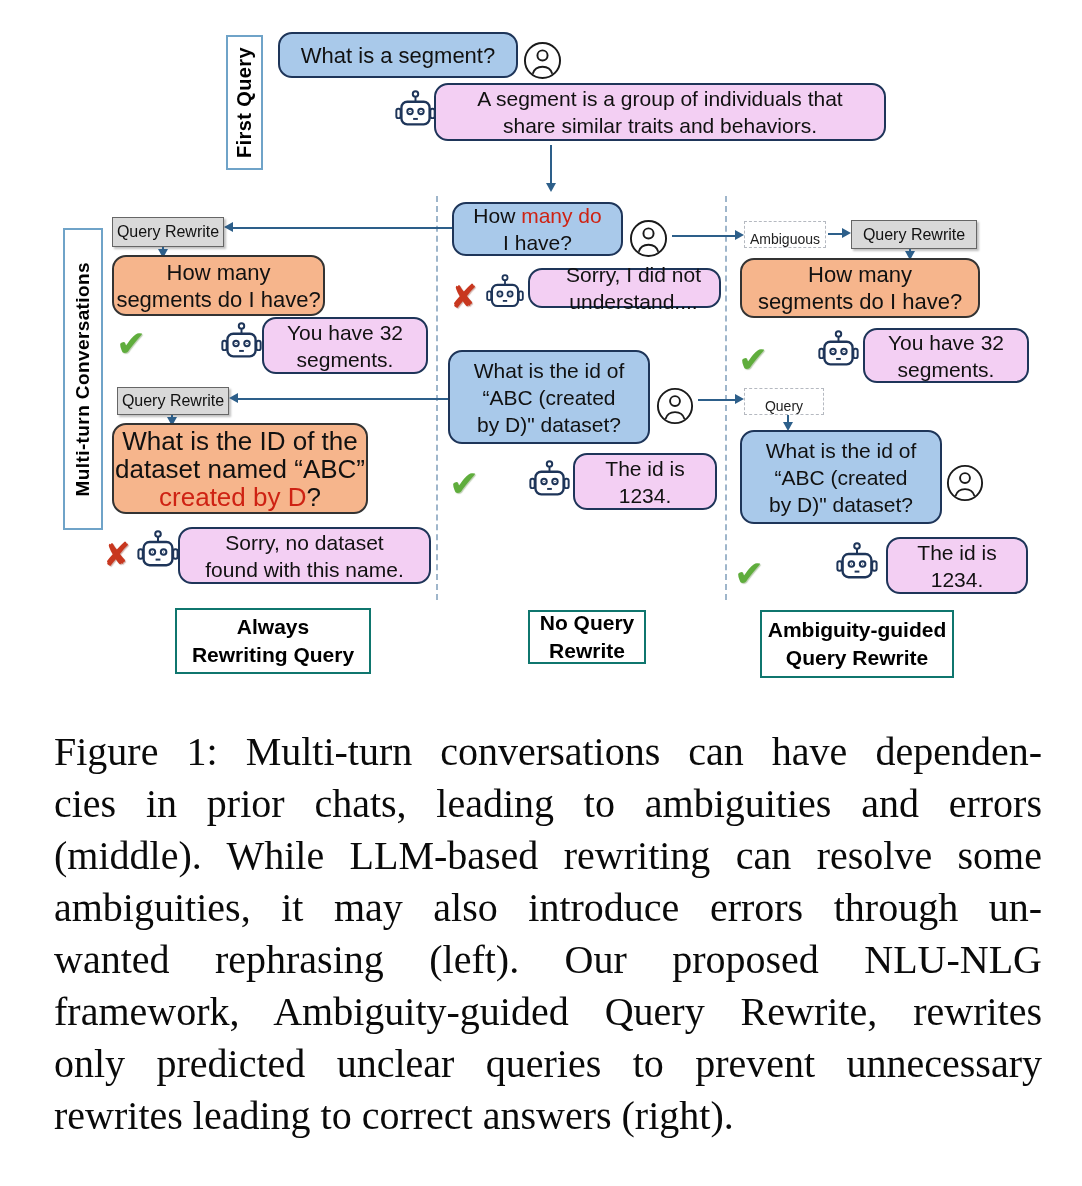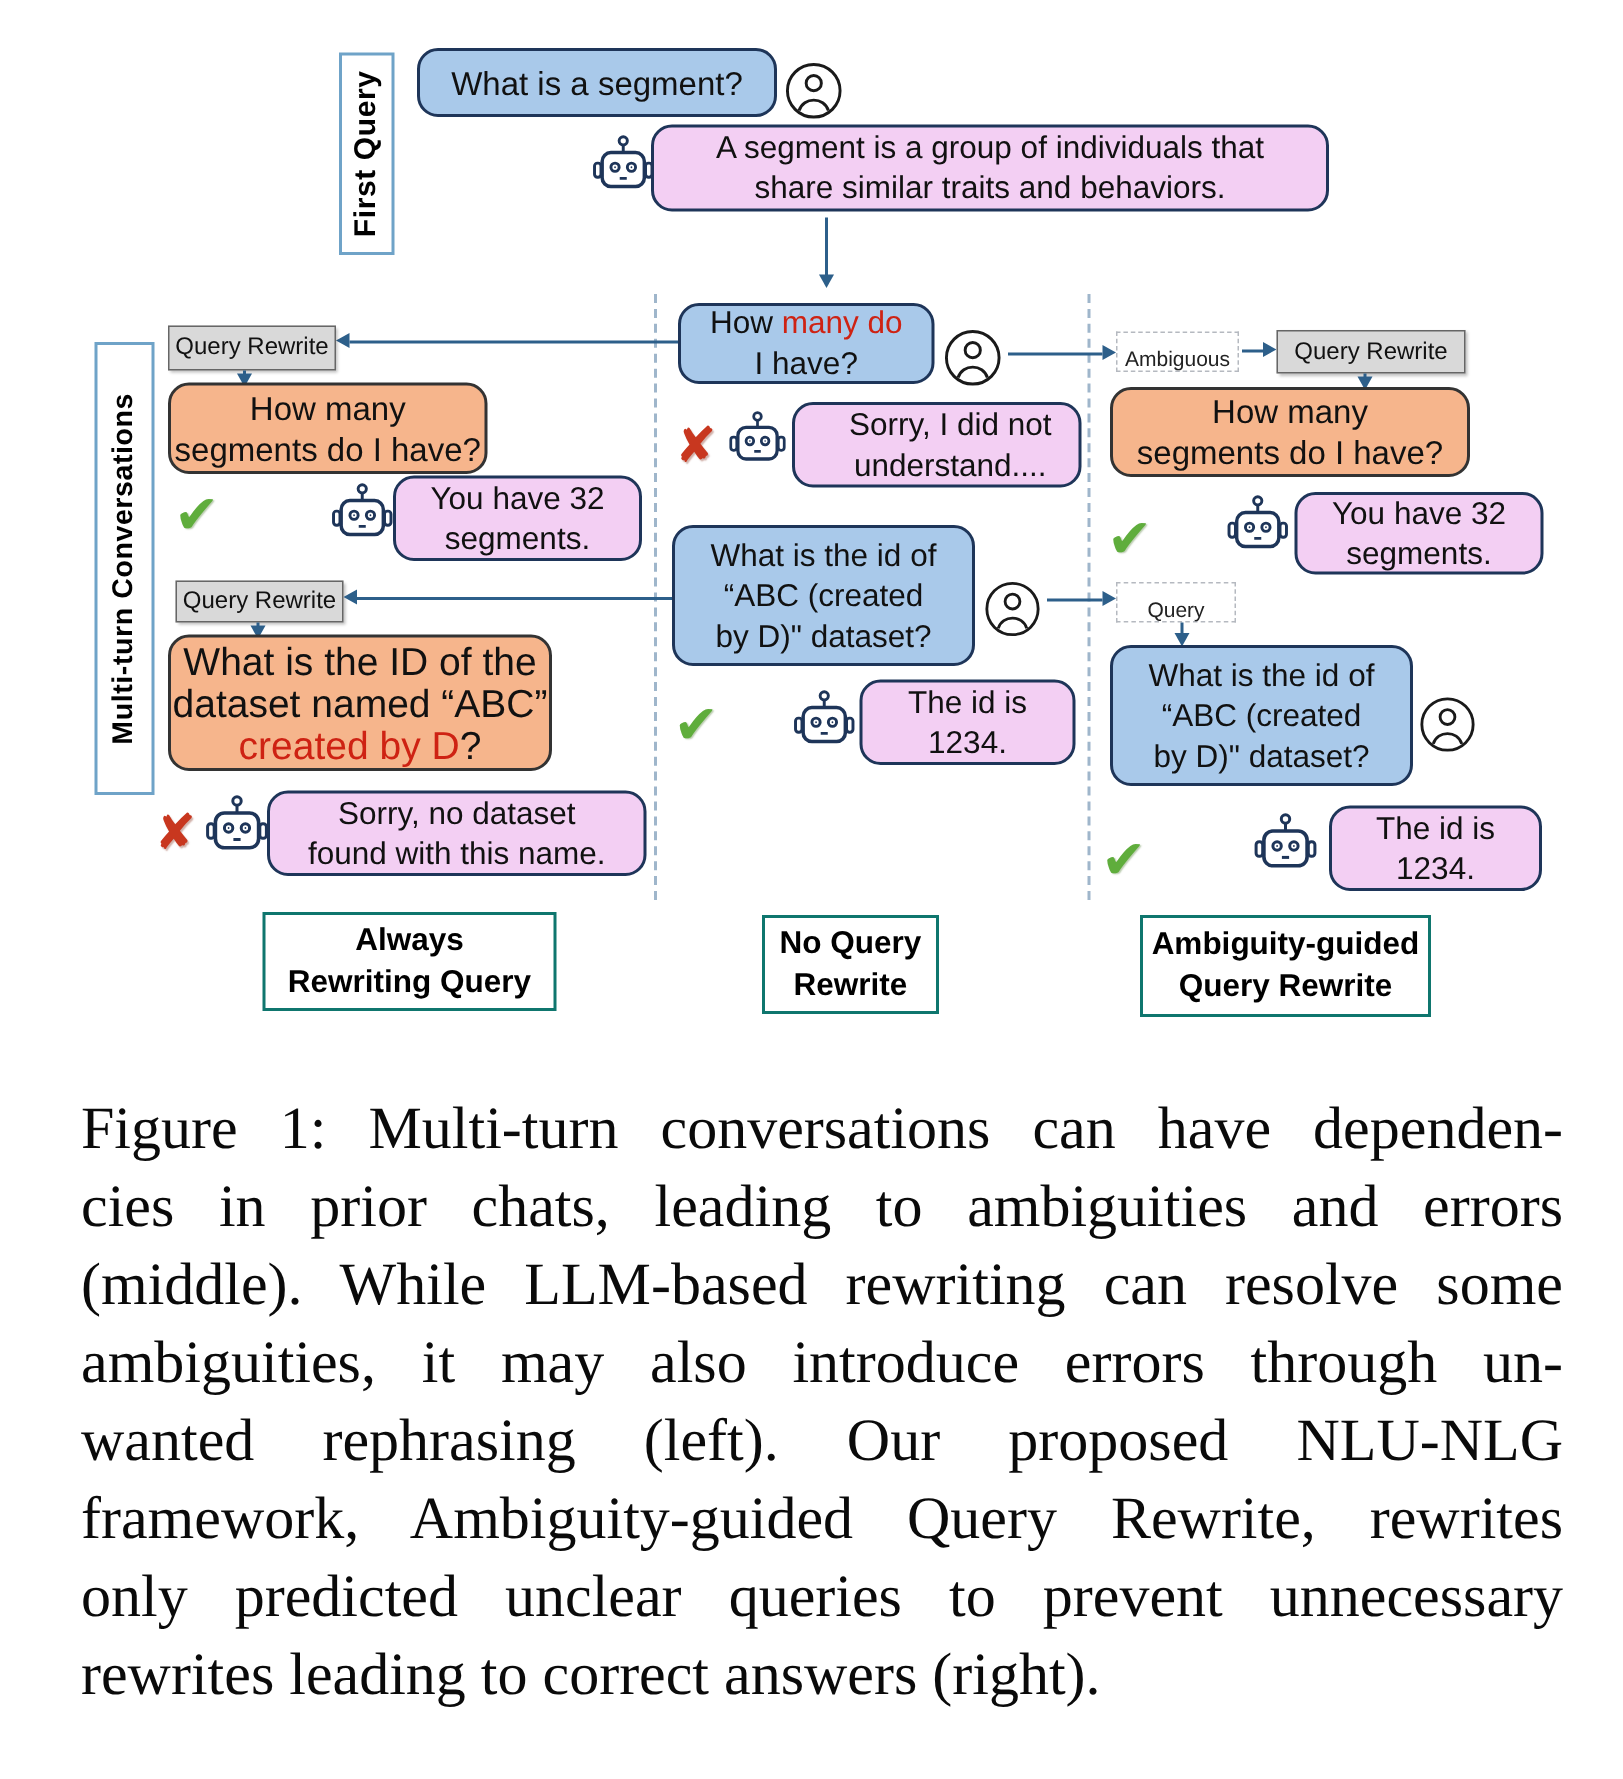--- a/index.html
+++ b/index.html
@@ -152,21 +152,21 @@
       <rect x="16" y="30" width="72" height="58" rx="15" stroke-width="6"></rect>
       <rect x="3" y="48" width="11" height="24" rx="5" stroke-width="5"></rect>
       <rect x="90" y="48" width="11" height="24" rx="5" stroke-width="5"></rect>
       <circle cx="38" cy="55" r="7" stroke-width="5"></circle>
         <circle cx="66" cy="55" r="7" stroke-width="5"></circle>
       <circle cx="38" cy="55" r="1.5" fill="#1E3559" stroke="none"></circle>
         <circle cx="66" cy="55" r="1.5" fill="#1E3559" stroke="none"></circle>
       <line x1="46" y1="74" x2="58" y2="74" stroke-width="5"></line>
     </g>
   </svg>
-  <div class="bubble pink" style="left:528px;top:268px;width:193px;height:57px;padding-left:24px;">
+  <div class="bubble pink" style="left:528px;top:268px;width:193px;height:40px;padding-left:24px;">
     <div class="bl">Sorry, I did not</div>
     <div class="bl">understand....</div>
   </div>
 
   <div class="mark check" style="left:116px;top:326px;">✔</div>
   <svg class="icon" viewBox="0 0 104 110" style="left:221px;top:322px;width:41px;height:43px;">
     <g fill="#fff" stroke="#1E3559">
       <circle cx="52" cy="10" r="7" stroke-width="5"></circle>
         <line x1="52" y1="17" x2="52" y2="30" stroke-width="5"></line>
       <rect x="16" y="30" width="72" height="58" rx="15" stroke-width="6"></rect>
@@ -305,21 +305,21 @@
   </svg>
   <div class="bubble pink" style="left:886px;top:537px;width:142px;height:57px;">
     <div class="bl">The id is</div>
     <div class="bl">1234.</div>
   </div>
 
   <div class="footer" style="left:175px;top:608px;width:196px;height:66px;">
     <div>Always</div>
     <div>Rewriting Query</div>
   </div>
-  <div class="footer" style="left:508px;top:610px;width:118px;height:66px;">
+  <div class="footer" style="left:528px;top:610px;width:118px;height:54px;">
     <div>No Query</div>
     <div>Rewrite</div>
   </div>
   <div class="footer" style="left:760px;top:610px;width:194px;height:68px;">
     <div>Ambiguity-guided</div>
     <div>Query Rewrite</div>
   </div>
 
   <div class="caption">
     <div class="cap-line">Figure 1: Multi-turn conversations can have dependen-</div>

